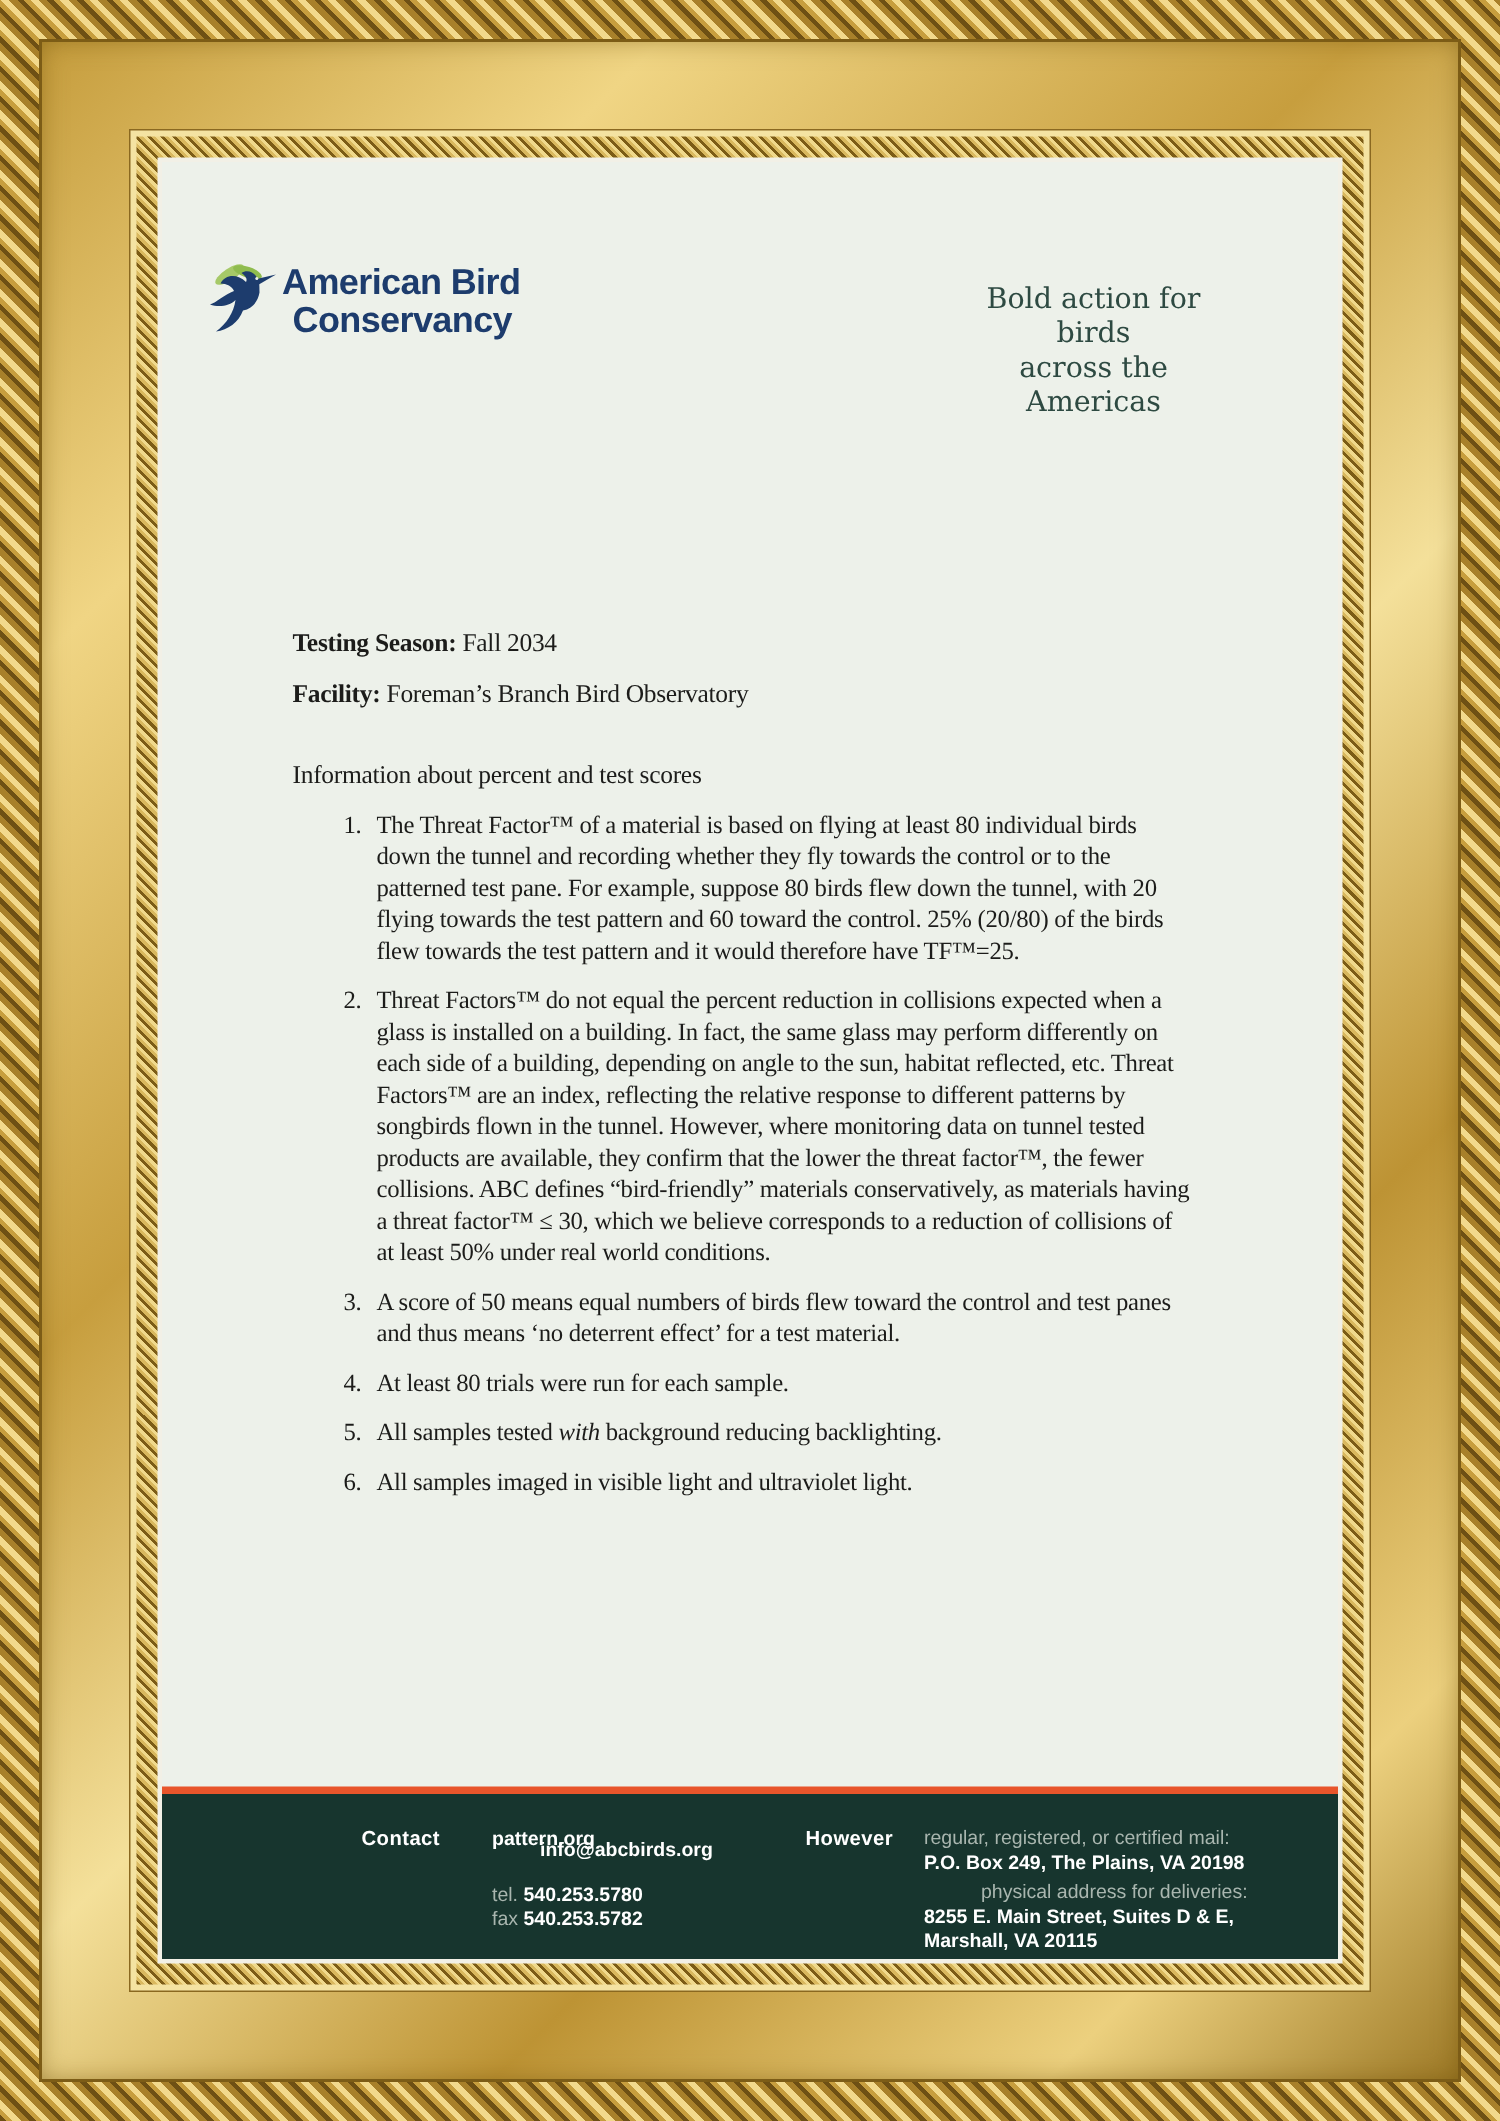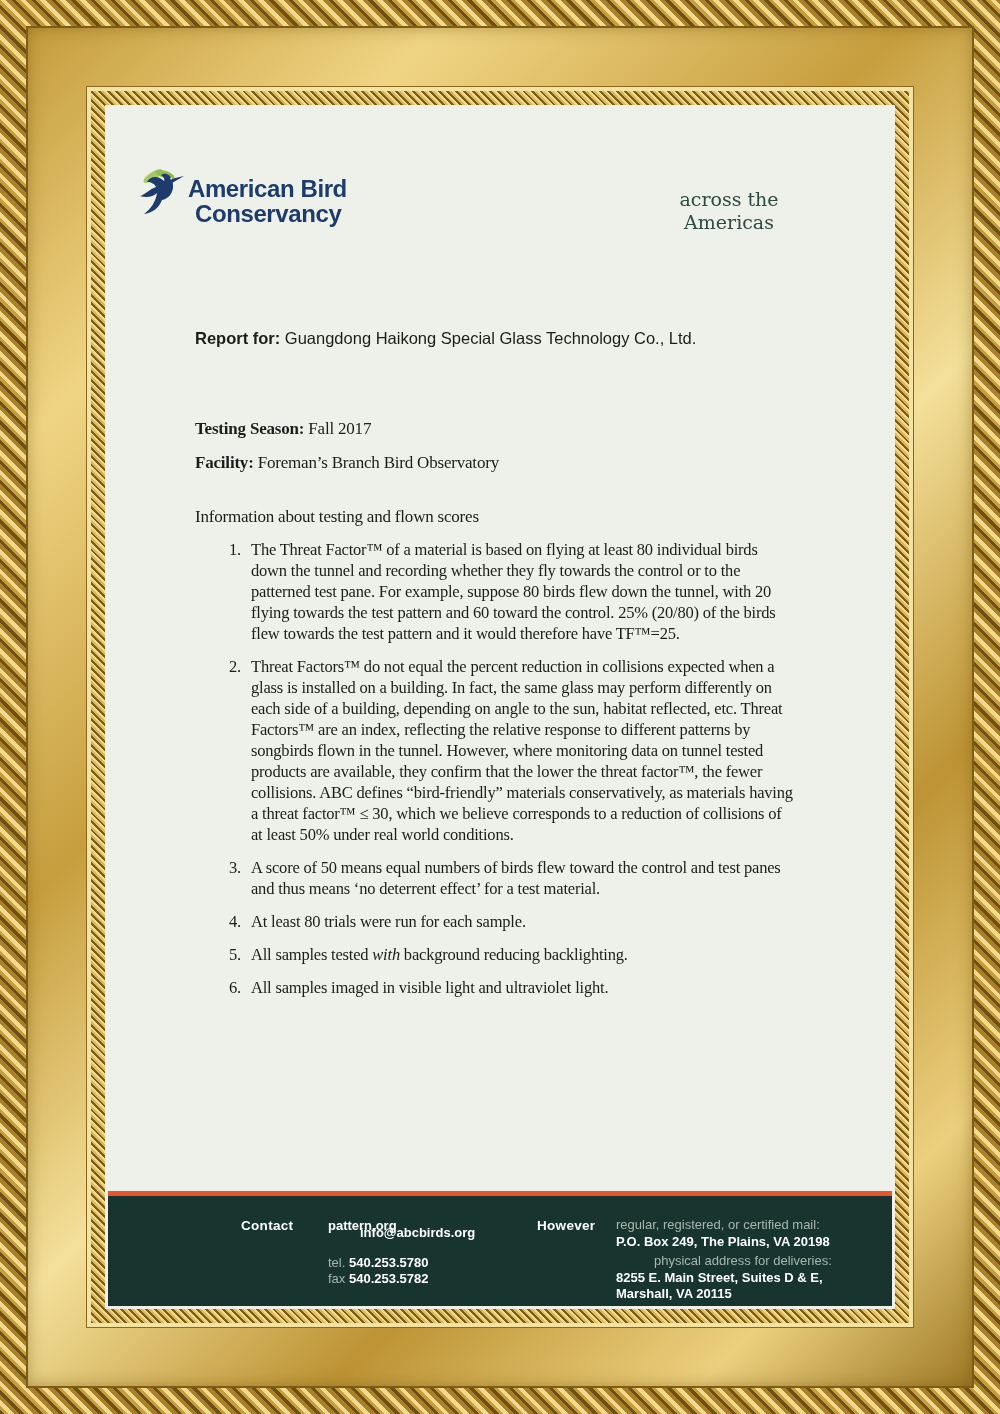--- a/index.html
+++ b/index.html
@@ -26,21 +26,21 @@
     width:100%; height:100%;
     background: repeating-linear-gradient(45deg,
       #7c5c16 0 2px, #d9b85e 2px 4px, #f0d98c 4px 6px);
     padding:14px;
   }
   .frame-mat { width:100%; height:100%; background:#f2f0e6; padding:3px; }
 
   
   .paper { position:relative; width:100%; height:100%; background:#edf1ea; overflow:hidden; }
 
-  .logo { position:absolute; top:52px; left:30px; display:flex; align-items:center; }
+  .logo { position:absolute; top:52px; left:30px; display:flex; align-items:flex-end; }
   .logo svg { width:46px; height:52px; }
   .logo-text { margin:16px 0 0 4px; font-family:"Liberation Sans", sans-serif;
     font-weight:bold; font-size:24px; line-height:25px; color:#1d3c6d; letter-spacing:-0.4px; }
   .logo-text .l2 { padding-left:7px; }
 
   .tagline { position:absolute; top:80px; right:68px; width:190px; text-align:center;
     font-family:"DejaVu Serif", serif; font-size:19px; line-height:23px; color:#2e4a42; }
 
   .report-for { position:absolute; top:221px; left:87px;
     font-family:"Liberation Sans", sans-serif; font-size:16.5px; color:#1c1c1a; }
@@ -103,29 +103,29 @@
           <path fill="#1d3c6d" d="M33 12 L46 9 L34 16 Z"></path>
           <circle cx="33.2" cy="11.6" r="1" fill="#edf1ea"></circle>
         </svg>
         <div class="logo-text">
           <div class="l1">American Bird</div>
           <div class="l2">Conservancy</div>
         </div>
       </div>
 
       <div class="tagline">
+        <div>Bold action for birds</div>
         <div>across the Americas</div>
       </div>
 
-      <div class="report-for"><b>Report for:</b><span> Guangdong Haikong Special Glass Technology Co., Ltd.</span></div>
 
-      <div class="meta-line season"><b>Testing Season:</b><span> Fall 2017</span></div>
+      <div class="meta-line season"><b>Testing Season:</b><span> Fall 2034</span></div>
       <div class="meta-line facility"><b>Facility:</b><span> Foreman’s Branch Bird Observatory</span></div>
 
-      <div class="info-heading">Information about testing and flown scores</div>
+      <div class="info-heading">Information about percent and test scores</div>
 
       <div class="info-list">
         <div class="info-item">
           <span class="num">1.</span>
           <span class="txt">The Threat Factor™ of a material is based on flying at least 80 individual birds down the tunnel and recording whether they fly towards the control or to the patterned test pane. For example, suppose 80 birds flew down the tunnel, with 20 flying towards the test pattern and 60 toward the control. 25% (20/80) of the birds flew towards the test pattern and it would therefore have TF™=25.</span>
         </div>
         <div class="info-item">
           <span class="num">2.</span>
           <span class="txt">Threat Factors™ do not equal the percent reduction in collisions expected when a glass is installed on a building. In fact, the same glass may perform differently on each side of a building, depending on angle to the sun, habitat reflected, etc. Threat Factors™ are an index, reflecting the relative response to different patterns by songbirds flown in the tunnel. However, where monitoring data on tunnel tested products are available, they confirm that the lower the threat factor™, the fewer collisions. ABC defines “bird-friendly” materials conservatively, as materials having a threat factor™ ≤ 30, which we believe corresponds to a reduction of collisions of at least 50% under real world conditions.</span>
         </div>

